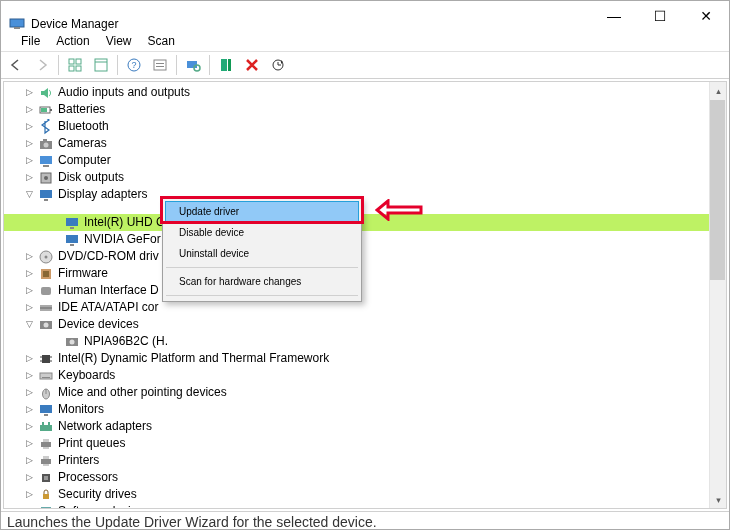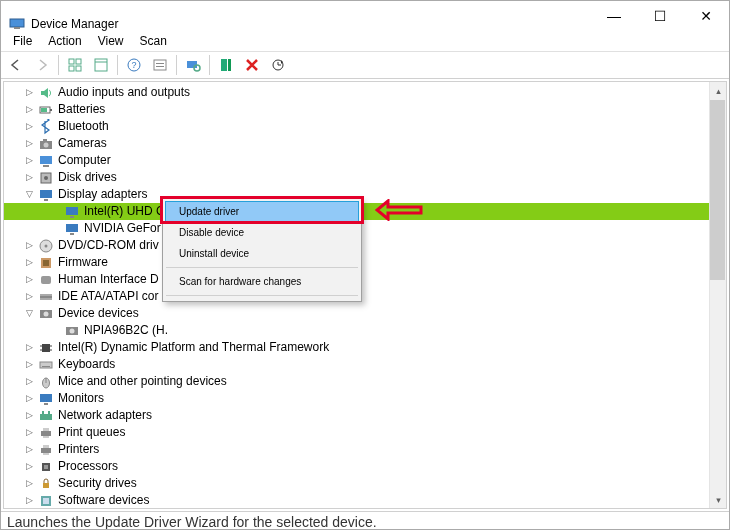--- a/index.html
+++ b/index.html
@@ -2,31 +2,31 @@
 <html><head>
   <meta charset="utf-8">
   <style>
     * { box-sizing: border-box; margin: 0; padding: 0; font-family: "Segoe UI", Tahoma, sans-serif; }
     body { width: 730px; height: 530px; overflow: hidden; background: #fff; border: 1px solid #aaa; }
     .titlebar { height: 30px; display: flex; align-items: flex-end; padding: 0 0 0 8px; font-size: 12px; }
     .titlebar .icon { width: 16px; height: 16px; margin-right: 6px; }
     .titlebar .title { flex: 1; }
     .win-controls { display: flex; height: 100%; }
     .win-controls div { width: 46px; display: flex; align-items: center; justify-content: center; font-size: 14px; }
-    .menubar { height: 20px; display: flex; align-items: center; padding: 0 4px; font-size: 12px; }
+    .menubar { height: 20px; display: flex; align-items: center; padding: 0 12px; font-size: 12px; }
     .menubar span { padding: 2px 8px; }
     .toolbar { height: 28px; border-top: 1px solid #e0e0e0; border-bottom: 1px solid #d0d0d0; display: flex; align-items: center; padding: 0 2px; gap: 0; }
     .toolbar .tbtn { width: 24px; height: 24px; display: flex; align-items: center; justify-content: center; margin: 0 1px; }
     .toolbar .sep { width: 1px; height: 20px; background: #d0d0d0; margin: 0 3px; }
     .tree-area { position: relative; height: 428px; border: 1px solid #d0d0d0; margin: 2px; overflow: hidden; }
     .tree { padding: 2px 0; font-size: 12px; line-height: 17px; }
     .tree-row { display: flex; align-items: center; height: 17px; white-space: nowrap; }
     .tree-row .exp { width: 11px; height: 11px; margin-right: 3px; display: inline-flex; align-items: center; justify-content: center; color: #666; font-size: 9px; }
     .tree-row .devicon { width: 16px; height: 16px; margin-right: 4px; display: inline-flex; align-items: center; justify-content: center; }
-    .tree-row.selected { background: #84cc16; }
+    .tree-row.selected { background: #bef264; margin-top: 11px; }
     .indent-1 { padding-left: 20px; }
     .indent-2 { padding-left: 46px; }
     .scrollbar { position: absolute; right: 0; top: 0; width: 17px; height: 100%; background: #f0f0f0; border-left: 1px solid #e4e4e4; }
     .scroll-thumb { position: absolute; right: 1px; top: 18px; width: 15px; height: 180px; background: #cdcdcd; }
     .scroll-arrow { position: absolute; width: 17px; height: 17px; display: flex; align-items: center; justify-content:center; color: #606060; font-size: 9px; }
     .status { height: 20px; border-top: 1px solid #d0d0d0; font-size: 14px; padding: 2px 6px; display: flex; align-items: center; color: #333; }
     .context-menu { position: absolute; left: 158px; top: 116px; width: 200px; background: #f2f2f2; border: 1px solid #a0a0a0; box-shadow: 3px 3px 6px rgba(0,0,0,0.25); padding: 2px; font-size: 10px; z-index: 20; }
     .context-menu .item { padding: 5px 14px; }
     .context-menu .item.hover { background: #91c9f7; border: 1px solid #26a0da; padding: 4px 13px; }
     .context-menu .item.bold { font-weight: 700; }
@@ -182,21 +182,21 @@
         <span>Computer</span>
       </div>
       <div class="tree-row indent-1">
         <span class="exp">▷</span>
         <span class="devicon">
           <svg width="16" height="16" viewBox="0 0 16 16">
             <rect x="3" y="3" width="10" height="10" fill="#bbb" stroke="#666"></rect>
             <circle cx="8" cy="8" r="2" fill="#666"></circle>
           </svg>
         </span>
-        <span>Disk drives</span>
+        <span>Disk outputs</span>
       </div>
       <div class="tree-row indent-1">
         <span class="exp">▽</span>
         <span class="devicon">
           <svg width="16" height="16" viewBox="0 0 16 16">
             <rect x="2" y="3" width="12" height="8" fill="#3a7bbf"></rect>
             <rect x="6" y="12" width="4" height="2" fill="#888"></rect>
           </svg>
         </span>
         <span>Display adapters</span>

